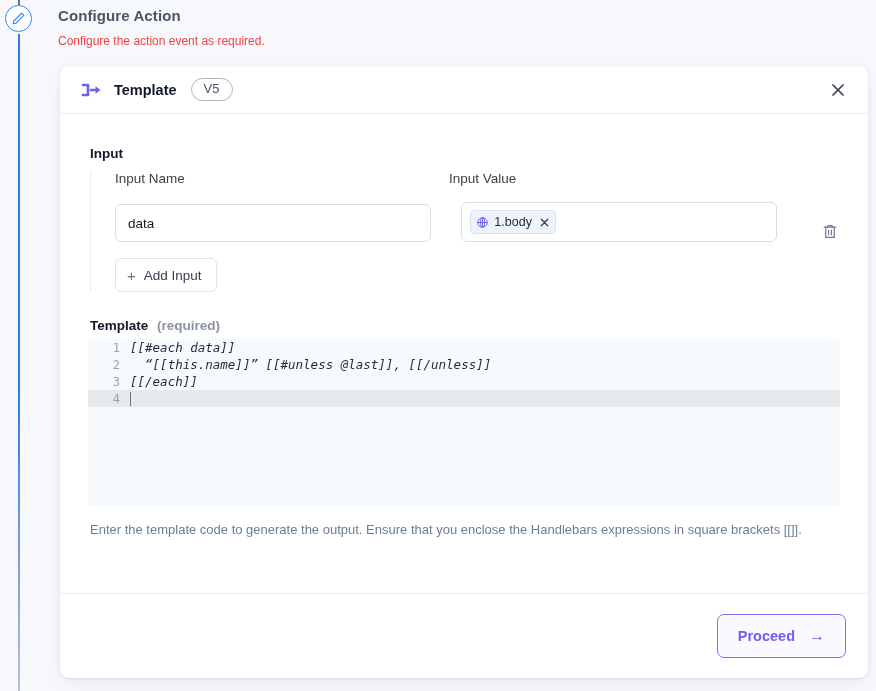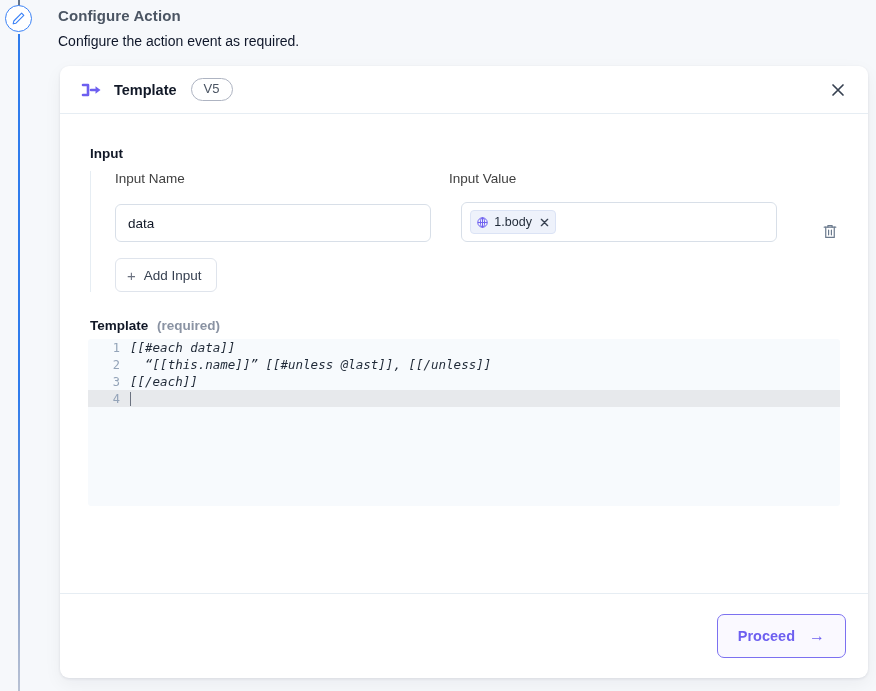--- a/index.html
+++ b/index.html
@@ -57,22 +57,22 @@
   }
   #page-title {
     font-size: 15px;
     font-weight: bold;
     color: #4b5563;
     letter-spacing: .1px;
     margin: 0 0 6px 0;
     line-height: 20px;
   }
   #page-subtitle {
-    font-size: 14px;
-    color: #0f172a;
+    font-size: 12px;
+    color: #ef4444;
     line-height: 18px;
   }
 
   
   #action-card {
     position: absolute;
     left: 60px; top: 66px;
     width: 808px;
     height: 612px;
     background: #ffffff;
@@ -398,20 +398,21 @@
           <span class="line-no">3</span>
           <span class="line-code">[[/each]]</span>
         </div>
         <div class="code-line active">
           <span class="line-no">4</span>
           <span class="line-code"></span>
           <span id="caret"></span>
         </div>
       </div>
 
+    <div id="editor-help">Enter the template code to generate the output. Ensure that you enclose the Handlebars expressions in square brackets [[]].</div>
   </div>
 
   <div id="card-footer">
     <div id="proceed-button">
       <span>Proceed</span>
       <span id="proceed-arrow">→</span>
     </div>
   </div>
 </div>
 

